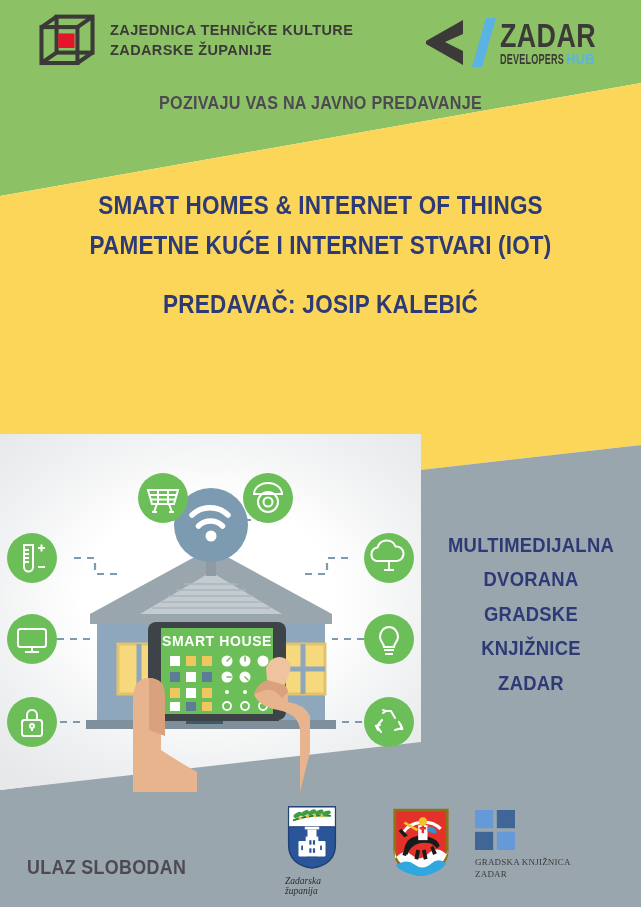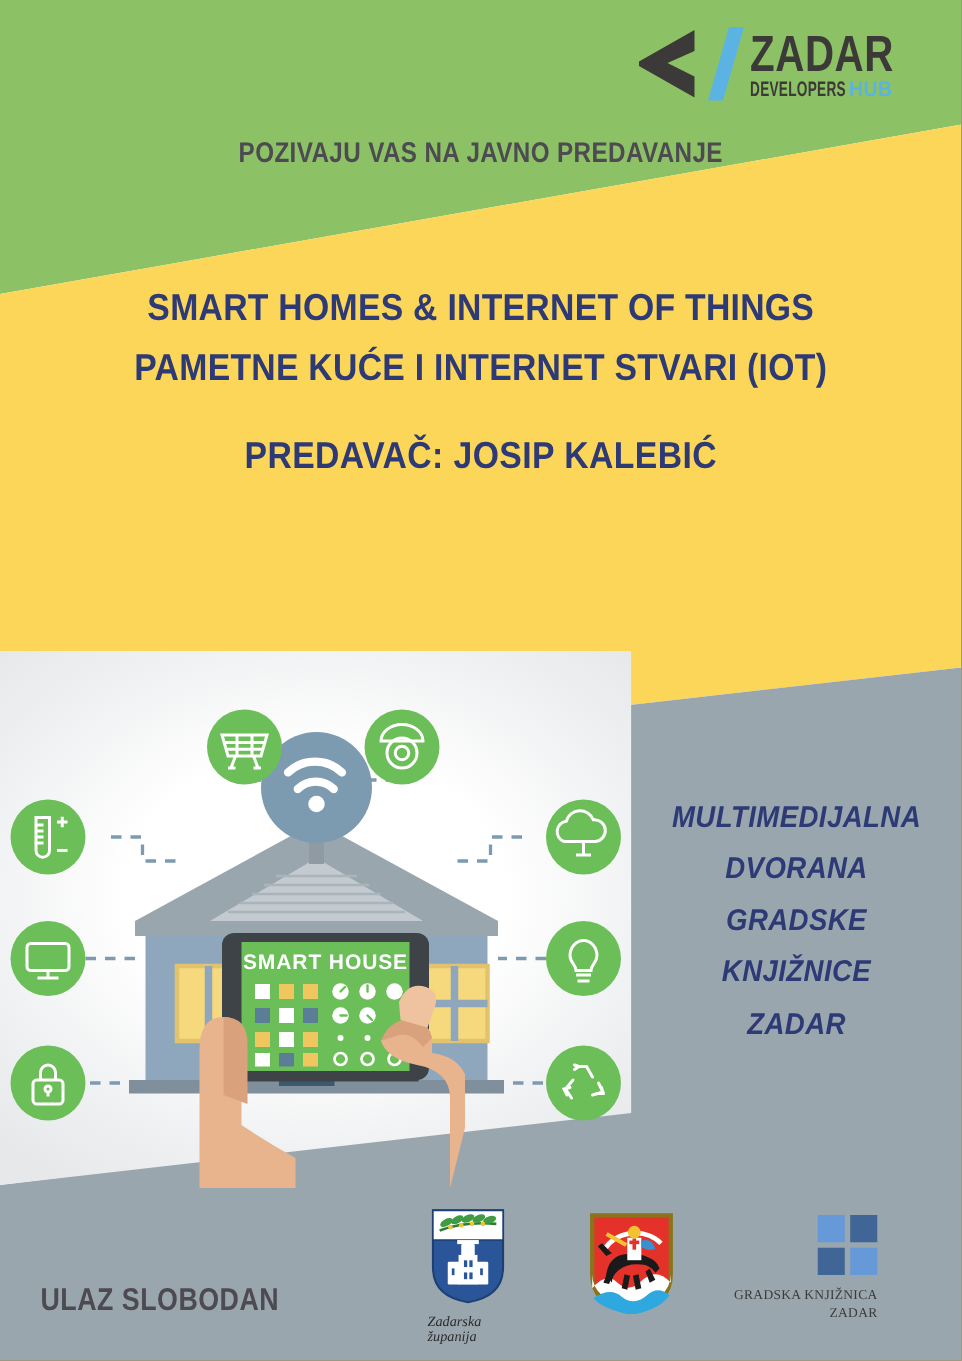--- a/index.html
+++ b/index.html
@@ -72,39 +72,39 @@
 
   
   .datetime { position:absolute; right:22px; top:366px; width:420px; text-align:center; z-index:6; }
   .datetime div {
     color:#2e3a76; font-weight:bold; font-size:23px; letter-spacing:.2px; line-height:1.62;
     transform:scaleX(.9); transform-origin:center;
   }
 
   
   .venue {
-    position:absolute; left:425px; top:528px; width:212px; text-align:center; z-index:6;font-style:italic;
+    position:absolute; left:425px; top:528px; width:212px; text-align:center; z-index:6;
   }
   .venue div {
     color:#2e3a76; font-weight:bold; font-size:20px; line-height:1.72; letter-spacing:.3px;
     transform:scaleX(.92); transform-origin:center;
   }
 
   
   .free-entry {
     position:absolute; left:27px; top:855px;
     color:#4e4a52; font-size:21px; font-weight:bold; letter-spacing:.4px;
     transform:scaleX(.85); transform-origin:left center; z-index:8;
   }
 
   
   .footer-logos { position:absolute; left:270px; top:805px; width:360px; height:95px; z-index:8; }
   .logo-zz  { position:absolute; left:15px;  top:0; width:70px; text-align:left; }
   .logo-zg  { position:absolute; left:115px; top:3px; width:72px; text-align:center; }
-  .logo-gkz { position:absolute; left:205px; top:5px; width:110px; text-align:right; }
+  .logo-gkz { position:absolute; left:205px; top:5px; width:110px; text-align:left; }
   .cap-script { font-family:"Liberation Serif", serif; font-style:italic;
                 font-size:9.5px; color:#2b2b2b; margin-top:2px; }
   .cap-serif { font-family:"Liberation Serif", serif; font-size:9px; color:#3b3b3b;
                line-height:1.3; margin-top:3px; letter-spacing:.2px; }
 
   
   .illus { position:absolute; left:0; top:432px; width:498px; height:360px; z-index:3; }
 </style>
 </head>
 <body>
@@ -112,20 +112,37 @@
 <div class="poster">
 
   <div class="bg-green"></div>
   <div class="bg-yellow"></div>
   <div class="bg-gray-right"></div>
   <div class="bg-gray-bottom"></div>
   <div class="bg-white-illus"></div>
 
   <div class="header">
 
+    <div class="ztk-logo">
+      <svg class="cube" viewBox="0 0 100 100">
+        <g fill="none" stroke="#3c3a38" stroke-width="7" stroke-linejoin="miter">
+          <rect x="6" y="26" width="62" height="62"></rect>
+          <rect x="32" y="8" width="62" height="62"></rect>
+          <line x1="6" y1="26" x2="32" y2="8"></line>
+          <line x1="68" y1="26" x2="94" y2="8"></line>
+          <line x1="6" y1="88" x2="32" y2="70"></line>
+          <line x1="68" y1="88" x2="94" y2="70"></line>
+        </g>
+        <rect x="35" y="37" width="28" height="25" fill="#e3142c"></rect>
+      </svg>
+      <div class="ztk-text">
+        <div>ZAJEDNICA TEHNIČKE KULTURE</div>
+        <div>ZADARSKE ŽUPANIJE</div>
+      </div>
+    </div>
 
     <div class="zdh-logo">
       <svg viewBox="0 0 180 58" width="180" height="58">
 
         <polygon points="6,27 43,6 43,20 25,28 43,37 43,51 6,30" fill="#3c3a38"></polygon>
 
         <polygon points="52,53 62,53 76,4 66,4" fill="#5bb3e4"></polygon>
 
         <text x="80" y="33" font-family="'Liberation Sans', sans-serif" font-size="34" font-weight="bold" fill="#3c3a38" letter-spacing="0.5" textLength="96" lengthAdjust="spacingAndGlyphs">ZADAR</text>
 

